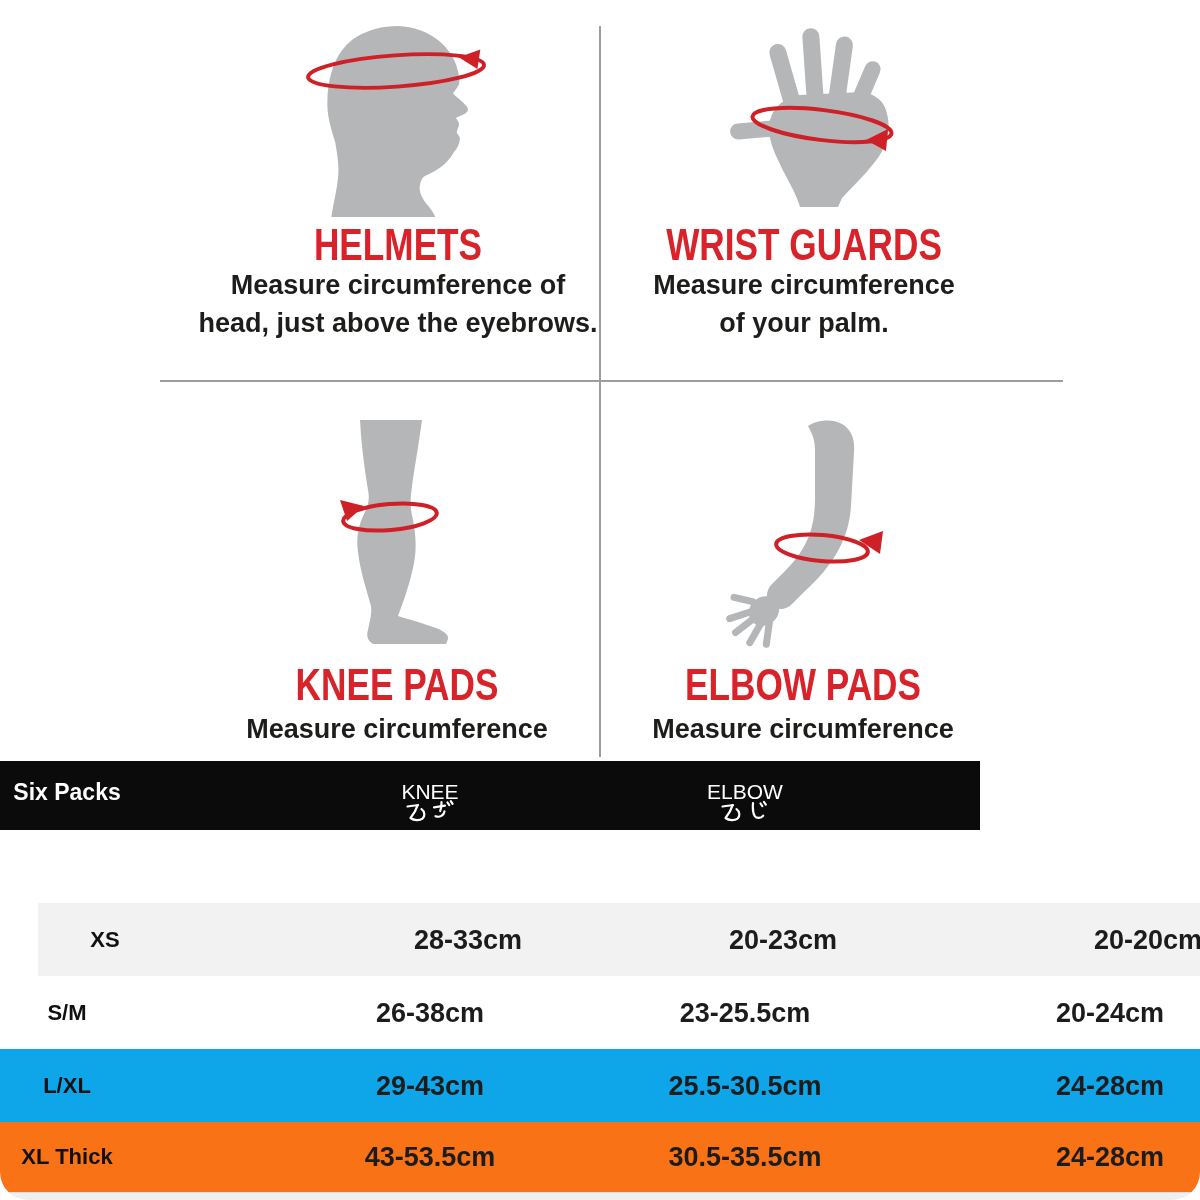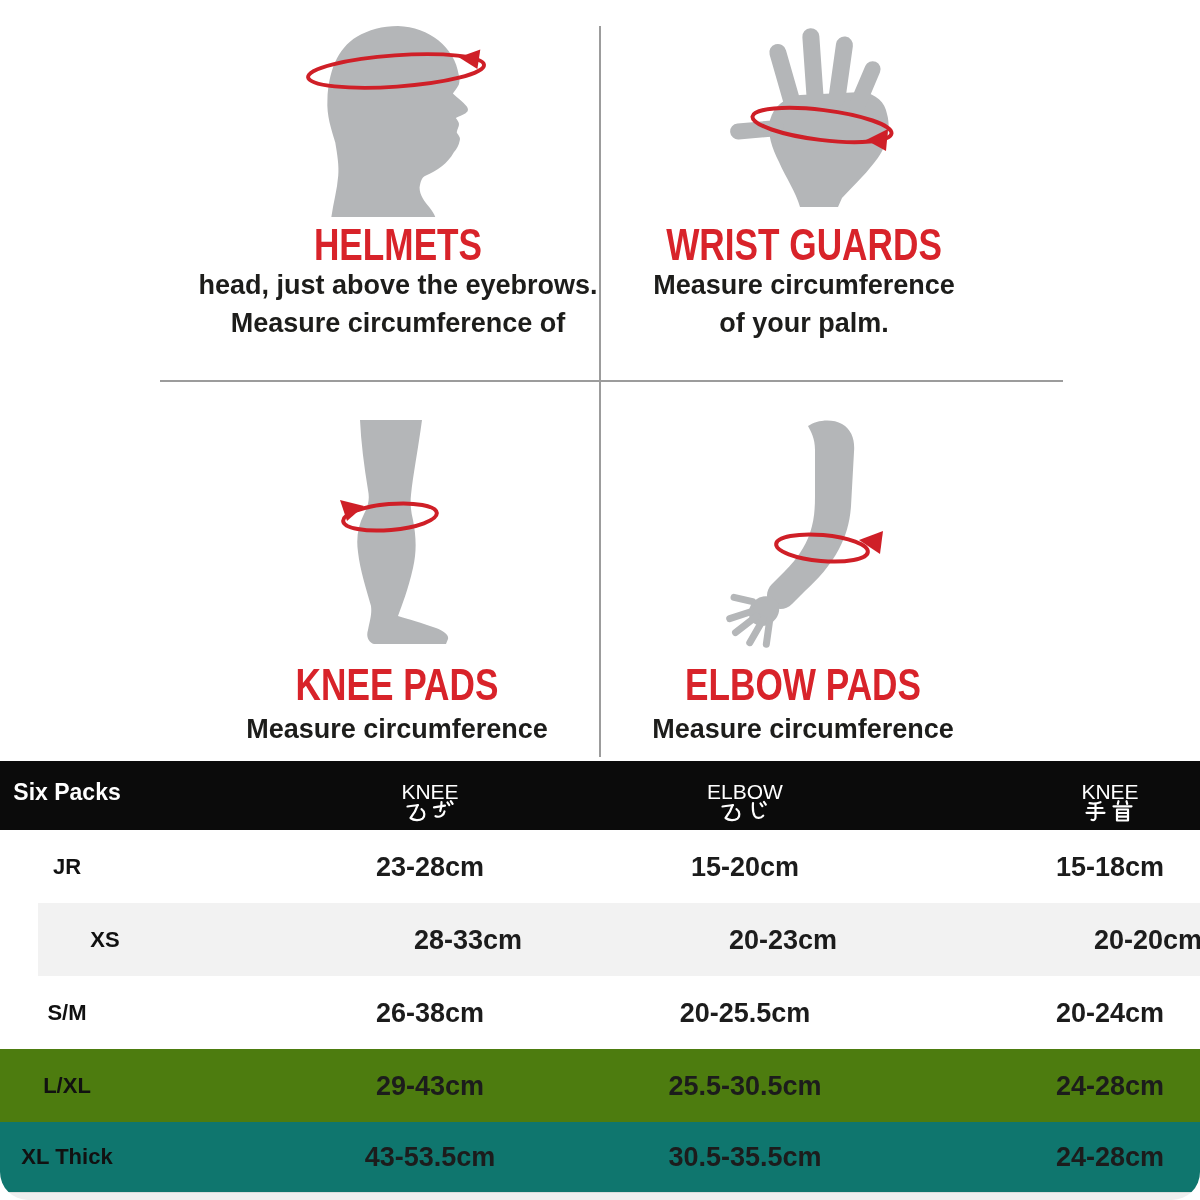--- a/index.html
+++ b/index.html
@@ -31,37 +31,37 @@
   
   .guide-desc{position:absolute;margin:0;font-size:27px;font-weight:bold;color:#1d1d1b;
               text-align:center;line-height:38px;white-space:nowrap;transform:translateX(-50%);}
   .guide-desc span{display:block;}
   .d-helmets{left:398px;top:266px;}
   .d-wrist{left:804px;top:266px;}
   .d-knee{left:397px;top:710px;}
   .d-elbow{left:803px;top:710px;}
 
   
-  .table-header{position:absolute;left:0;top:761px;width:1200px;height:69px;background:#0b0b0b;color:#ffffff;}
+  .table-header{position:absolute;left:0;top:761px;width:980px;height:69px;background:#0b0b0b;color:#ffffff;}
   .th-size{position:absolute;left:67px;top:31px;transform:translate(-50%,-50%);
            font-size:23px;font-weight:bold;white-space:nowrap;}
   .th-en{position:absolute;top:31px;transform:translate(-50%,-50%);
          font-size:21px;font-weight:normal;white-space:nowrap;}
   .th-jp{position:absolute;top:50px;transform:translate(-50%,-50%);height:24px;}
   .th-jp path{stroke:#ffffff;stroke-width:2.2;fill:none;stroke-linecap:round;stroke-linejoin:round;}
   .col-knee{left:430px;}
   .col-elbow{left:745px;}
   .col-wrist{left:1110px;}
 
   .trow{position:absolute;left:0;width:1200px;height:73px;}
   .r0{top:830px;background:#ffffff;}
   .r1{top:903px;background:#f2f2f2;margin-left:38px;}
   .r2{top:976px;background:#ffffff;}
-  .r3{top:1049px;background:#4d7c0f;}
-  .r4{top:1122px;height:70px;background:#0f766e;}
+  .r3{top:1049px;background:#0ea5e9;}
+  .r4{top:1122px;height:70px;background:#f97316;}
   .cell{position:absolute;top:50%;transform:translate(-50%,-50%);
         font-weight:bold;color:#1c1c1c;white-space:nowrap;font-size:27px;}
   .cell.size{left:67px;font-size:22px;color:#111111;}
   .cell.knee{left:430px;}
   .cell.elbow{left:745px;}
   .cell.wrist{left:1110px;}
 
   .bottom-strip{position:absolute;left:0;top:1192px;width:1200px;height:8px;
                 background:#efefef;border-top:1px solid #dcdcdc;}
 </style>
@@ -73,22 +73,22 @@
   <div class="divider-v"></div>
   <div class="divider-h"></div>
 
   <svg class="guide-icon icon-head" viewBox="0 0 260 200">
     <path class="sil" d="M130,4 C162,5 188,26 192,54 C193,58 193,61 192,64 C190,68 188,70 186,73 C190,77 196,81 200,86 C202,89 202,91 199,93 C196,95 192,96 189,98 C191,101 193,103 192,106 C191,109 190,111 190,113 C192,116 194,118 193,121 C192,126 190,130 187,133 C181,144 170,152 158,157 C154,159 153,163 152,169 C152,177 157,183 162,189 C165,193 167,196 168,199 L62,199 C64,185 68,171 69,157 C70,147 68,135 66,123 C62,109 57,96 58,79 C59,51 68,27 88,15 C100,8 114,4 130,4 Z"></path>
     <ellipse class="ring" cx="128" cy="50" rx="90" ry="16" transform="rotate(-4 128 50)"></ellipse>
     <polygon class="arrow" points="192,36 214,28 211,48"></polygon>
   </svg>
   <h2 class="guide-title t-helmets">HELMETS</h2>
   <p class="guide-desc d-helmets">
+    <span>Measure circumference of</span>
     <span>head, just above the eyebrows.</span>
-    <span>Measure circumference of</span>
   </p>
 
   <svg class="guide-icon icon-hand" viewBox="0 0 190 185">
     <path class="sil" d="M48,98 C52,84 62,76 78,73 L140,70 C154,72 163,80 165,92 C170,110 163,128 152,141 C142,154 130,165 120,176 L116,185 L78,185 C74,170 64,156 57,140 C50,126 45,112 48,98 Z"></path>
     <rect class="sil" x="-8.5" y="-60" width="17" height="68" rx="8.5" transform="translate(70,80) rotate(-16)"></rect>
     <rect class="sil" x="-8.5" y="-68" width="17" height="76" rx="8.5" transform="translate(93,74) rotate(-4)"></rect>
     <rect class="sil" x="-8.5" y="-62" width="17" height="70" rx="8.5" transform="translate(115,76) rotate(8)"></rect>
     <rect class="sil" x="-8" y="-48" width="16" height="56" rx="8" transform="translate(135,84) rotate(23)"></rect>
     <rect class="sil" x="-8" y="-48" width="16" height="54" rx="8" transform="translate(56,106) rotate(-95)"></rect>
     <ellipse class="ring" cx="100" cy="103" rx="70" ry="15" transform="rotate(7 100 103)"></ellipse>
@@ -157,36 +157,30 @@
       <path d="M10.5,5.2 L10.5,18.2 C10.5,20.8 8.8,21.6 6.5,20.8"></path>
       <path d="M33.5,2.2 L32.8,5"></path>
       <path d="M41.5,2.2 L42.2,5"></path>
       <path d="M28.5,7.3 L46.5,7.3"></path>
       <path d="M32,10.5 L43,10.5 L43,21.5 L32,21.5 Z"></path>
       <path d="M32,14 L43,14"></path>
       <path d="M32,17.7 L43,17.7"></path>
     </svg>
   </div>
 
-  <div class="trow r0">
-    <span class="cell size">JR</span>
-    <span class="cell knee">23-28cm</span>
-    <span class="cell elbow">15-20cm</span>
-    <span class="cell wrist">15-18cm</span>
-  </div>
   <div class="trow r1">
     <span class="cell size">XS</span>
     <span class="cell knee">28-33cm</span>
     <span class="cell elbow">20-23cm</span>
     <span class="cell wrist">20-20cm</span>
   </div>
   <div class="trow r2">
     <span class="cell size">S/M</span>
     <span class="cell knee">26-38cm</span>
-    <span class="cell elbow">20-25.5cm</span>
+    <span class="cell elbow">23-25.5cm</span>
     <span class="cell wrist">20-24cm</span>
   </div>
   <div class="trow r3">
     <span class="cell size">L/XL</span>
     <span class="cell knee">29-43cm</span>
     <span class="cell elbow">25.5-30.5cm</span>
     <span class="cell wrist">24-28cm</span>
   </div>
   <div class="trow r4">
     <span class="cell size">XL Thick</span>

